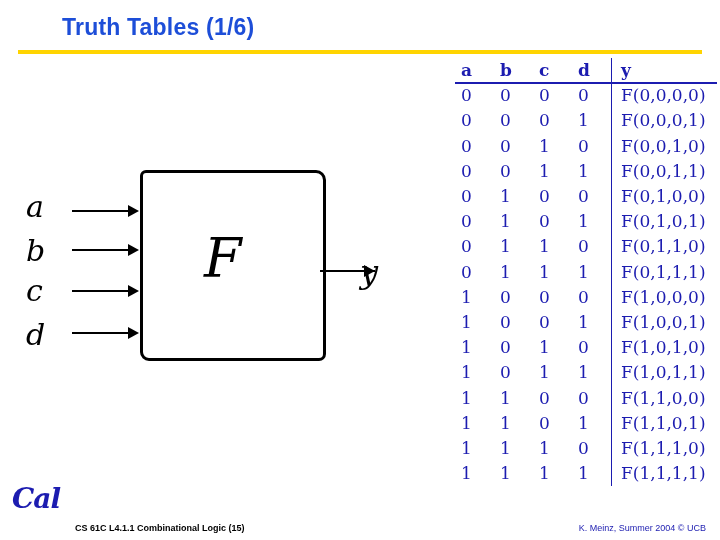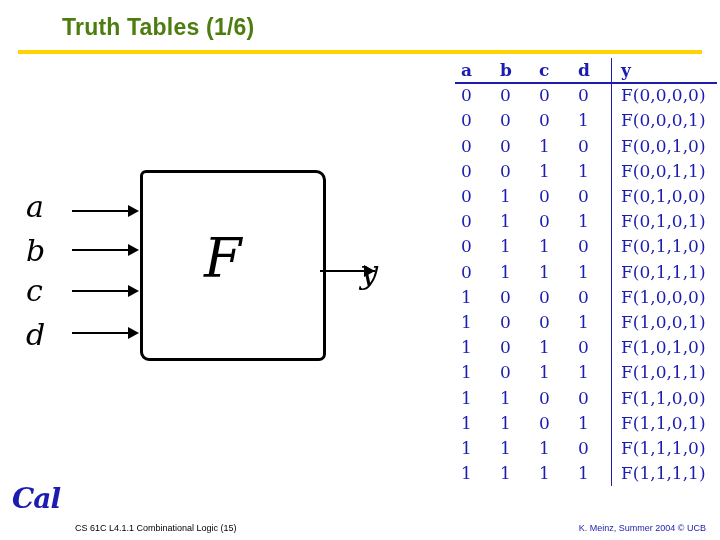--- a/index.html
+++ b/index.html
@@ -15,21 +15,21 @@
     overflow: hidden;
   }
 
   
   #slide-title {
     position: absolute;
     left: 62px;
     top: 14px;
     font-size: 23px;
     font-weight: bold;
-    color: #4d7c0f;
+    color: #1d4ed8;
     letter-spacing: 0.2px;
     white-space: nowrap;
   }
   #title-rule {
     position: absolute;
     left: 18px;
     top: 50px;
     width: 684px;
     height: 4px;
     background: #ffd400;
@@ -135,20 +135,21 @@
     background: #1c1cb0;
   }
 
   
   #footer-left {
     position: absolute;
     left: 75px;
     top: 523px;
     font-size: 9px;
     color: #000;
+    font-weight: bold;
   }
   #footer-right {
     position: absolute;
     right: 14px;
     top: 523px;
     font-size: 9px;
     color: #1c1cb0;
     text-align: center;
   }
 

